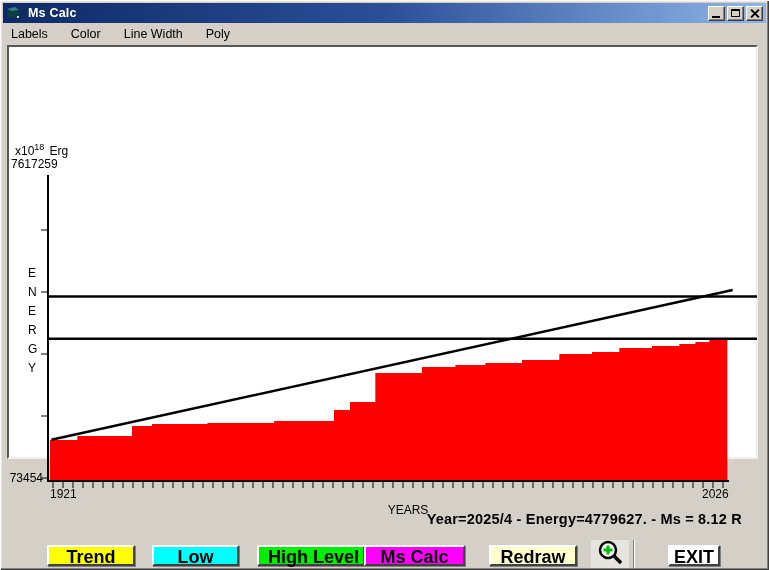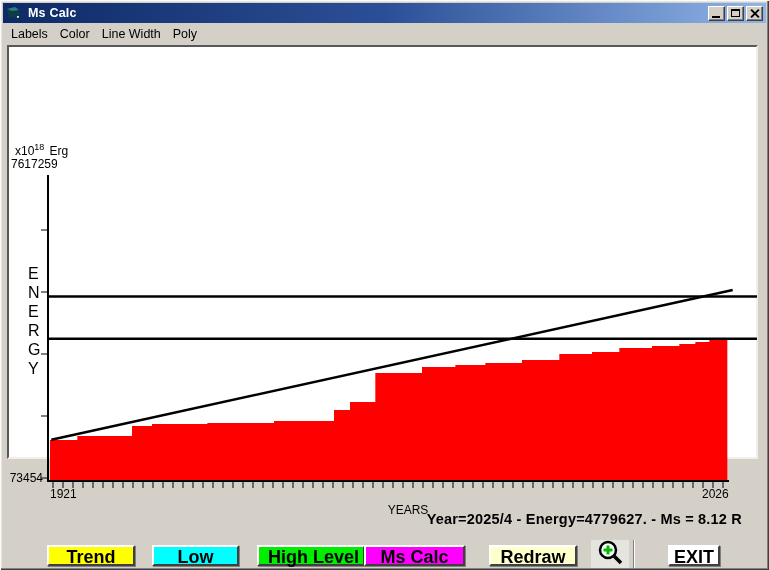--- a/index.html
+++ b/index.html
@@ -27,37 +27,37 @@
   .glyph-max{position:absolute;left:3px;top:2px;width:9px;height:8px;border:1px solid #000;border-top-width:2px;}
   .glyph-close{position:absolute;left:2px;top:1px;width:11px;height:11px;}
   .glyph-close::before,.glyph-close::after{
     content:"";position:absolute;left:5px;top:0;width:2px;height:11px;background:#000;
   }
   .glyph-close::before{transform:rotate(45deg);}
   .glyph-close::after{transform:rotate(-45deg);}
   
   .menubar{
     position:absolute;left:3px;top:24px;right:3px;height:19px;
-    display:flex;align-items:center;gap:12px;padding-left:8px;
+    display:flex;align-items:center;gap:23px;padding-left:8px;
     font-size:12.5px;color:#000;
   }
   .menu-item{cursor:default;}
   
   .chart-panel{
     position:absolute;left:7px;top:45px;width:751px;height:414px;background:#ffffff;
     border:2px solid;border-color:#585858 #f0efeb #f0efeb #585858;
   }
   .chart-panel svg{position:absolute;left:0;top:0;}
   .chart-label{position:absolute;font-size:12px;color:#000;white-space:nowrap;}
   .unit-label{left:6px;top:95px;}
   .unit-label sup{font-size:9px;}
   .unit-suffix{margin-left:5px;}
   .ymax-label{left:2px;top:110px;}
   .ymin-label{left:0;top:424px;width:34px;text-align:right;}
-  .ytitle{left:19px;top:217px;width:10px;word-break:break-all;line-height:19px;font-size:16px;position:absolute;}
+  .ytitle{left:19px;top:217px;width:10px;word-break:break-all;line-height:19px;font-size:12px;position:absolute;}
   .xmin-label{left:41px;top:440px;}
   .xmax-label{left:693px;top:440px;width:46px;}
   .xtitle{left:59px;top:456px;width:680px;text-align:center;}
   .status-readout{
     position:absolute;right:14px;top:464px;font-size:14.5px;font-weight:bold;
     color:#000;white-space:nowrap;letter-spacing:.2px;
   }
   
   .toolbar{position:absolute;left:2px;right:2px;bottom:2px;height:28px;}
   .tb,.exit-btn{

